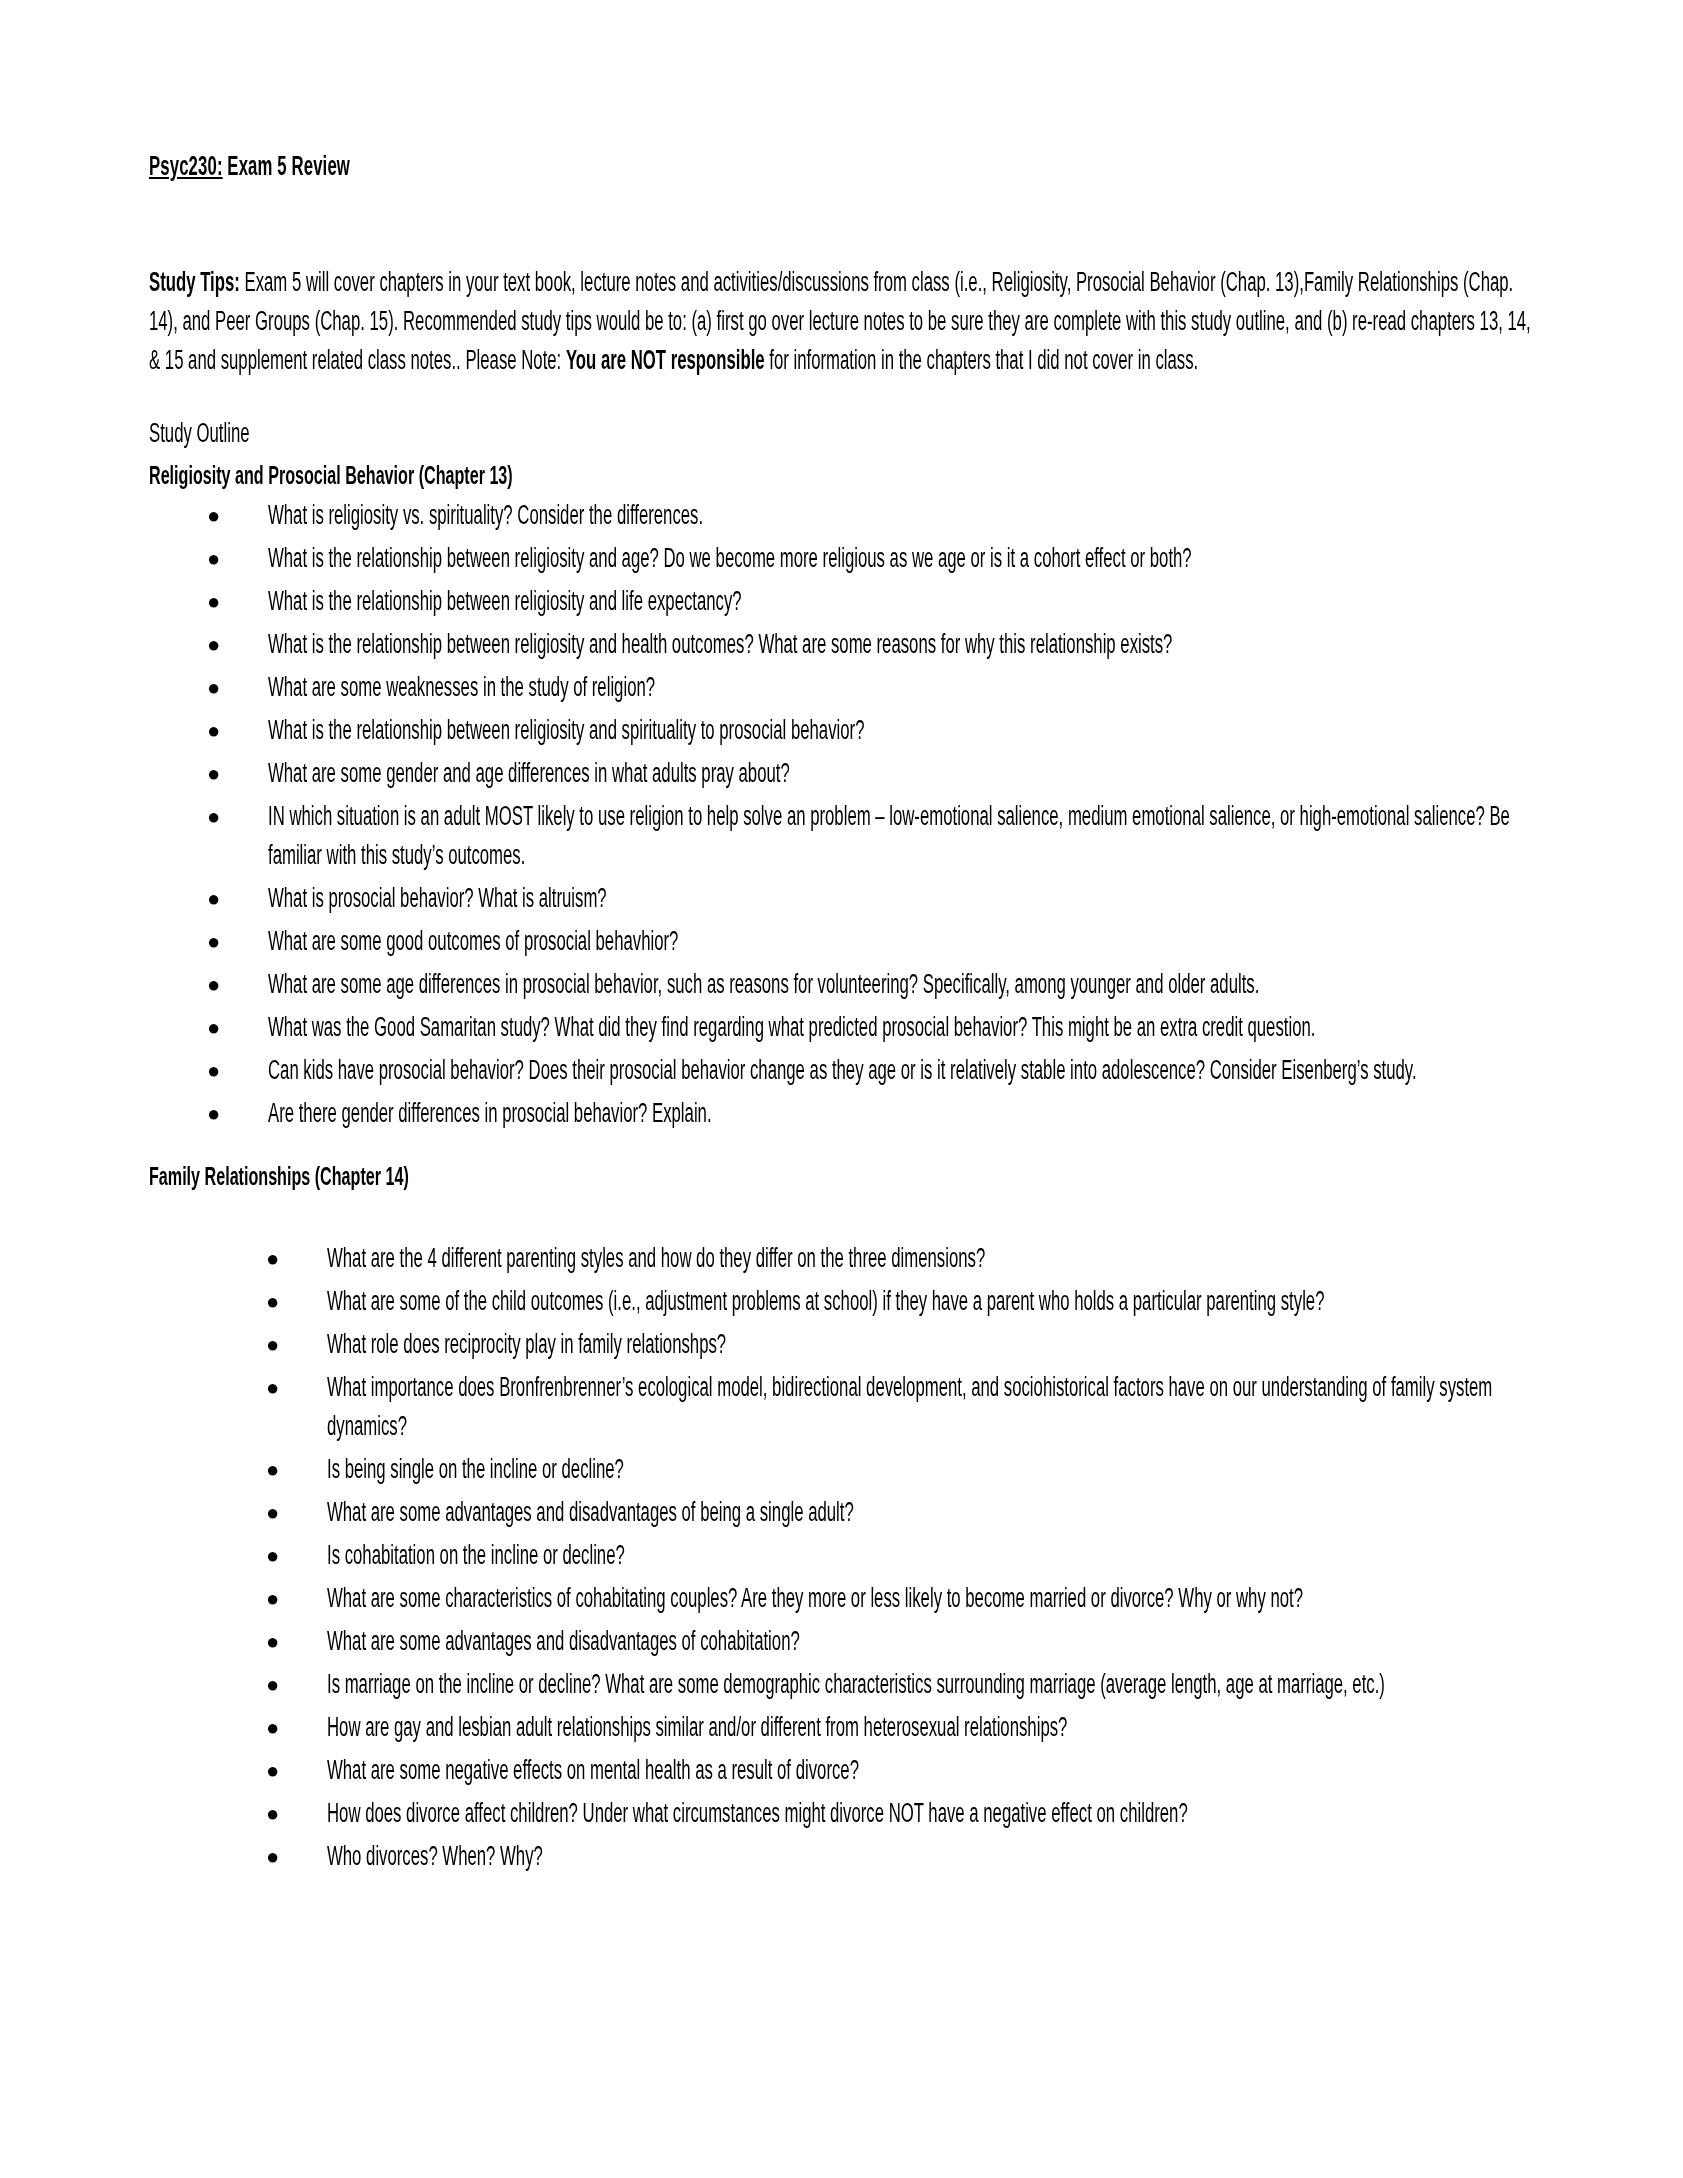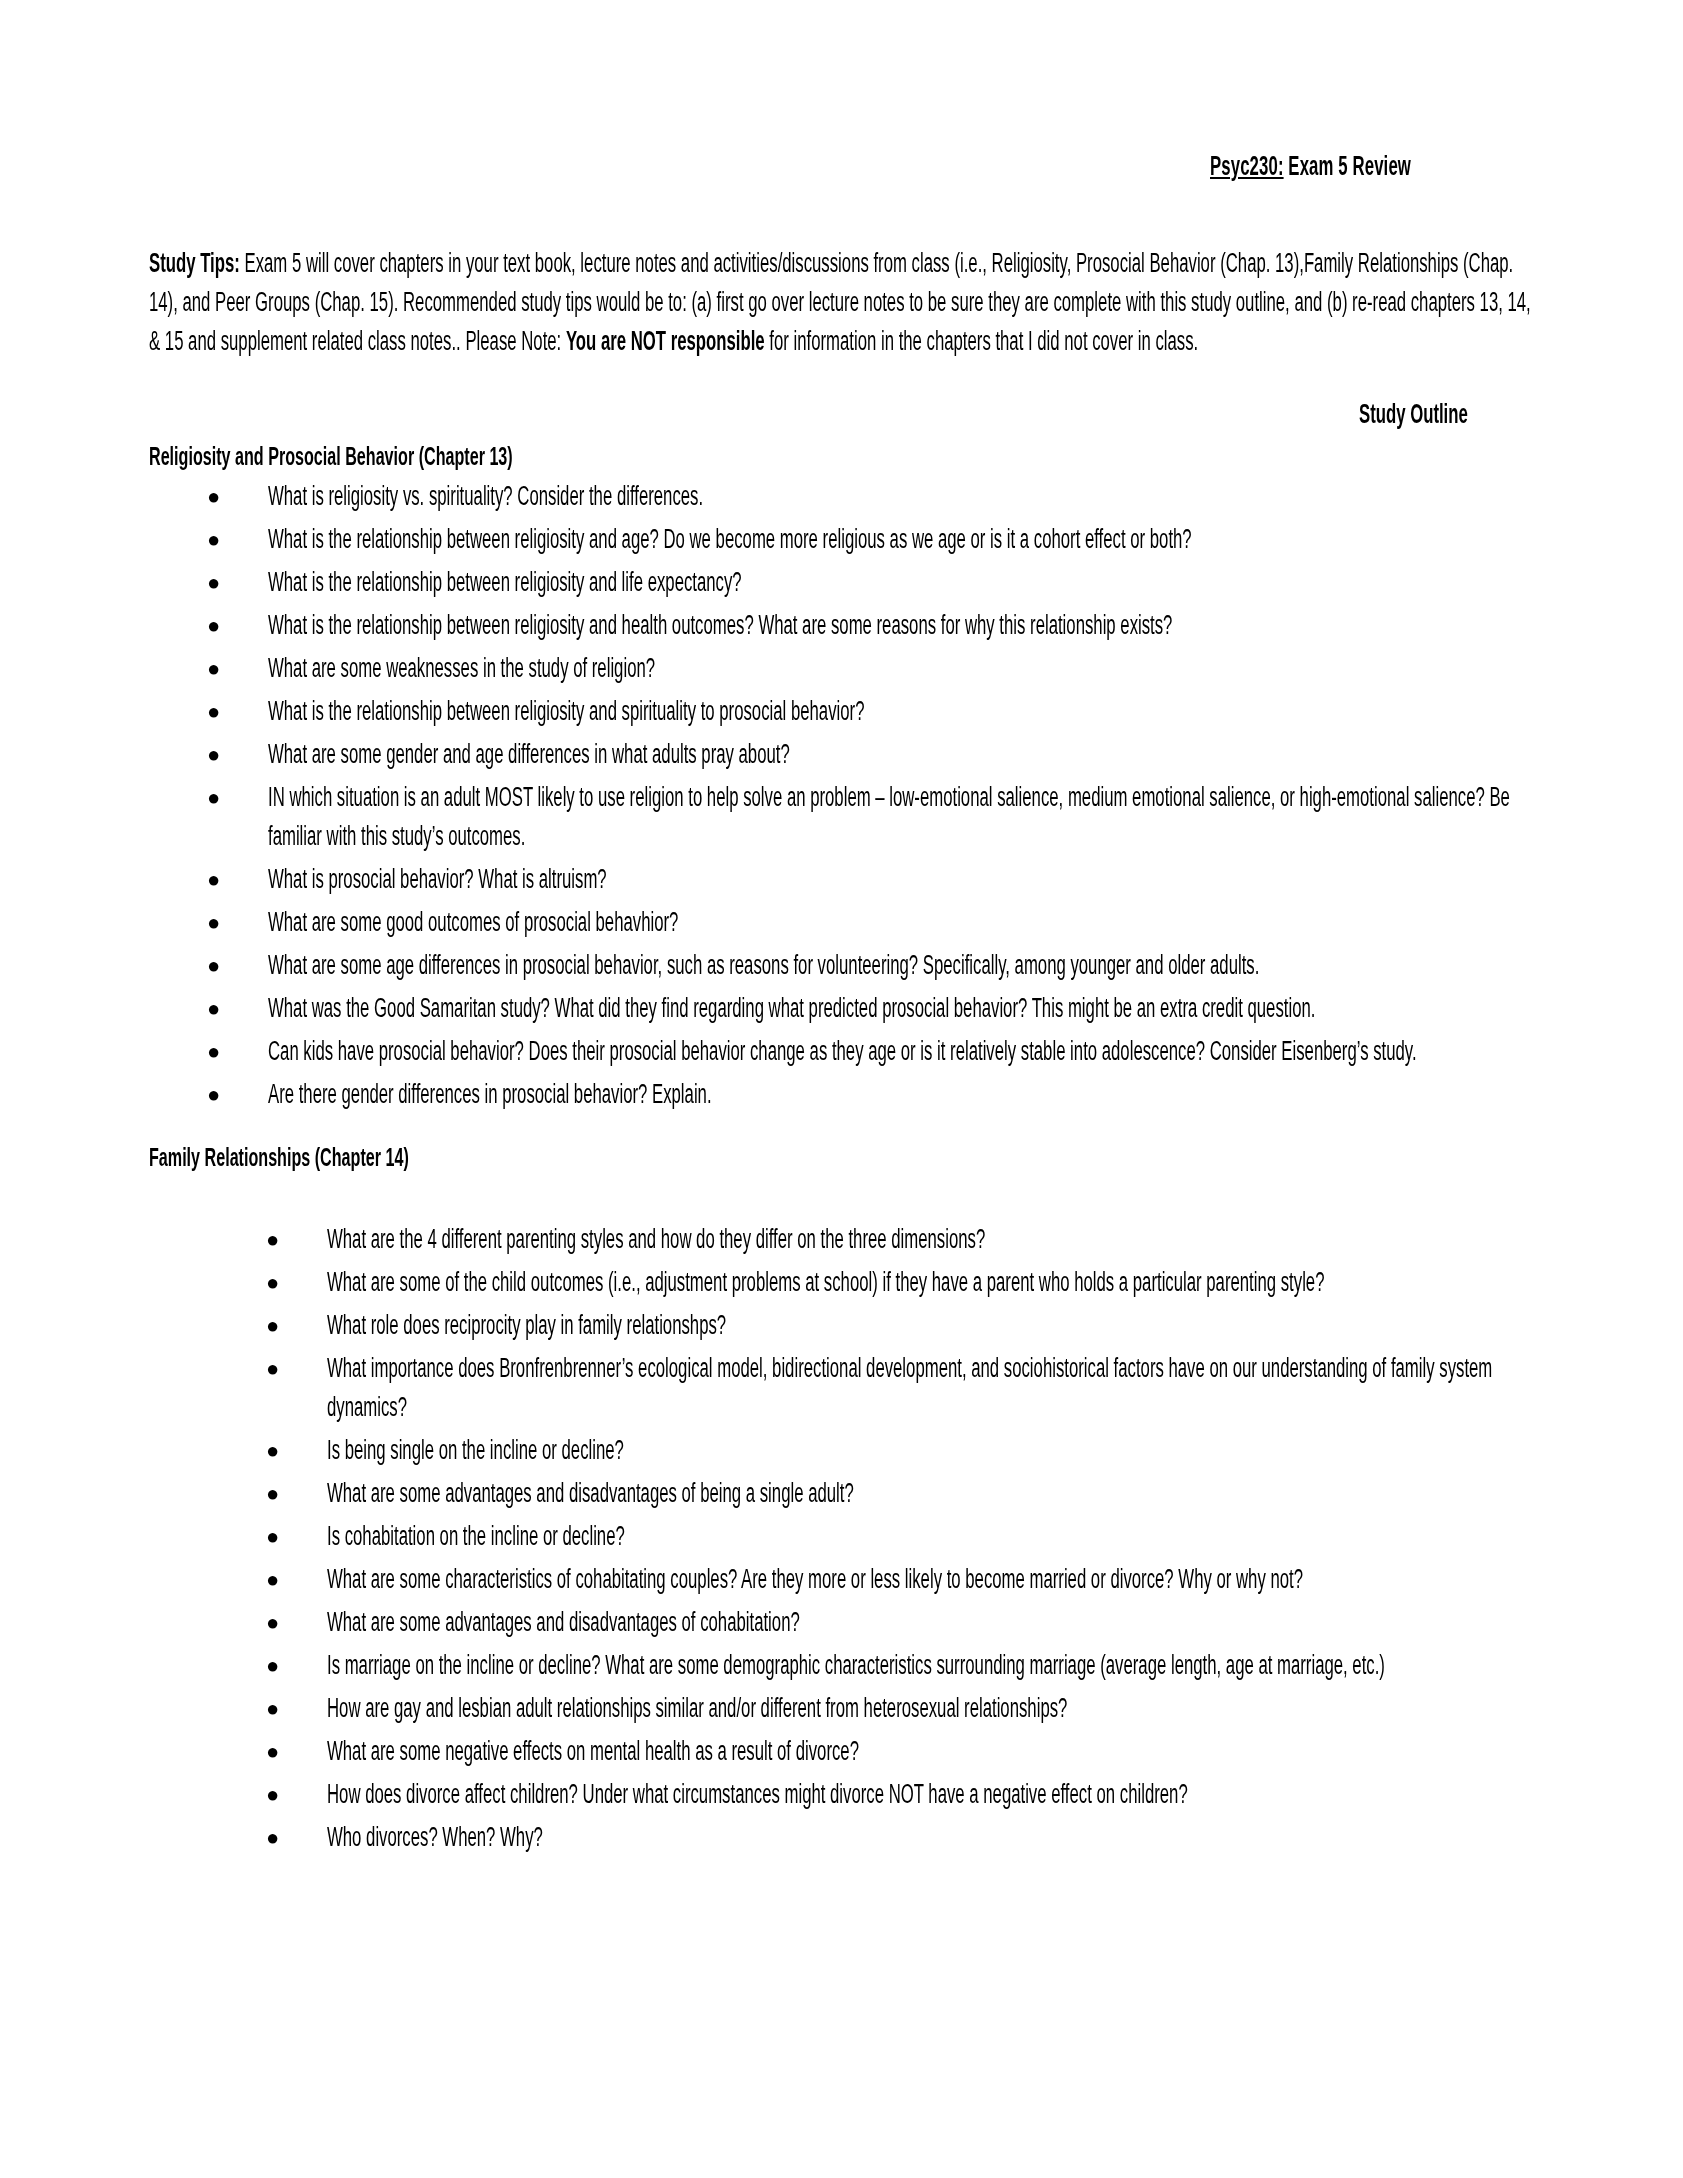--- a/index.html
+++ b/index.html
@@ -23,22 +23,22 @@
     padding: 149px 149px 0 149px;
   }
   
   .cond {
     display: inline-block;
     transform: scaleX(0.62);
     transform-origin: left center;
     white-space: pre;
   }
   .title-block {
-    text-align: right;
-    margin: 0 0 61px 0;
+    text-align: left;
+    margin: 0 0 80px 0;
   }
   .title-line {
     font-size: 27px;
     font-weight: bold;
     line-height: 34px;
     letter-spacing: 0.2px;
     white-space: nowrap;
   }
   .u { text-decoration: underline; }
   sup { font-size: 0.62em; vertical-align: super; line-height: 0; }
@@ -46,23 +46,23 @@
   .para {
     font-size: 27px;
     line-height: 39px;
     margin: 0 0 36px 0;
     text-align: left;
     max-width: 1386px;
   }
   b { font-weight: bold; }
 
   .center-head {
-    text-align: right;
-    font-size: 27px;
-    font-weight: bold;
+    text-align: left;
+    font-size: 27px;
+    font-weight: normal;
     line-height: 34px;
     margin: 0 0 8px 0;
   }
   .sec-head {
     font-size: 26px;
     font-weight: bold;
     text-decoration: underline;
     line-height: 34px;
     margin: 0 0 4px 0;
   }

